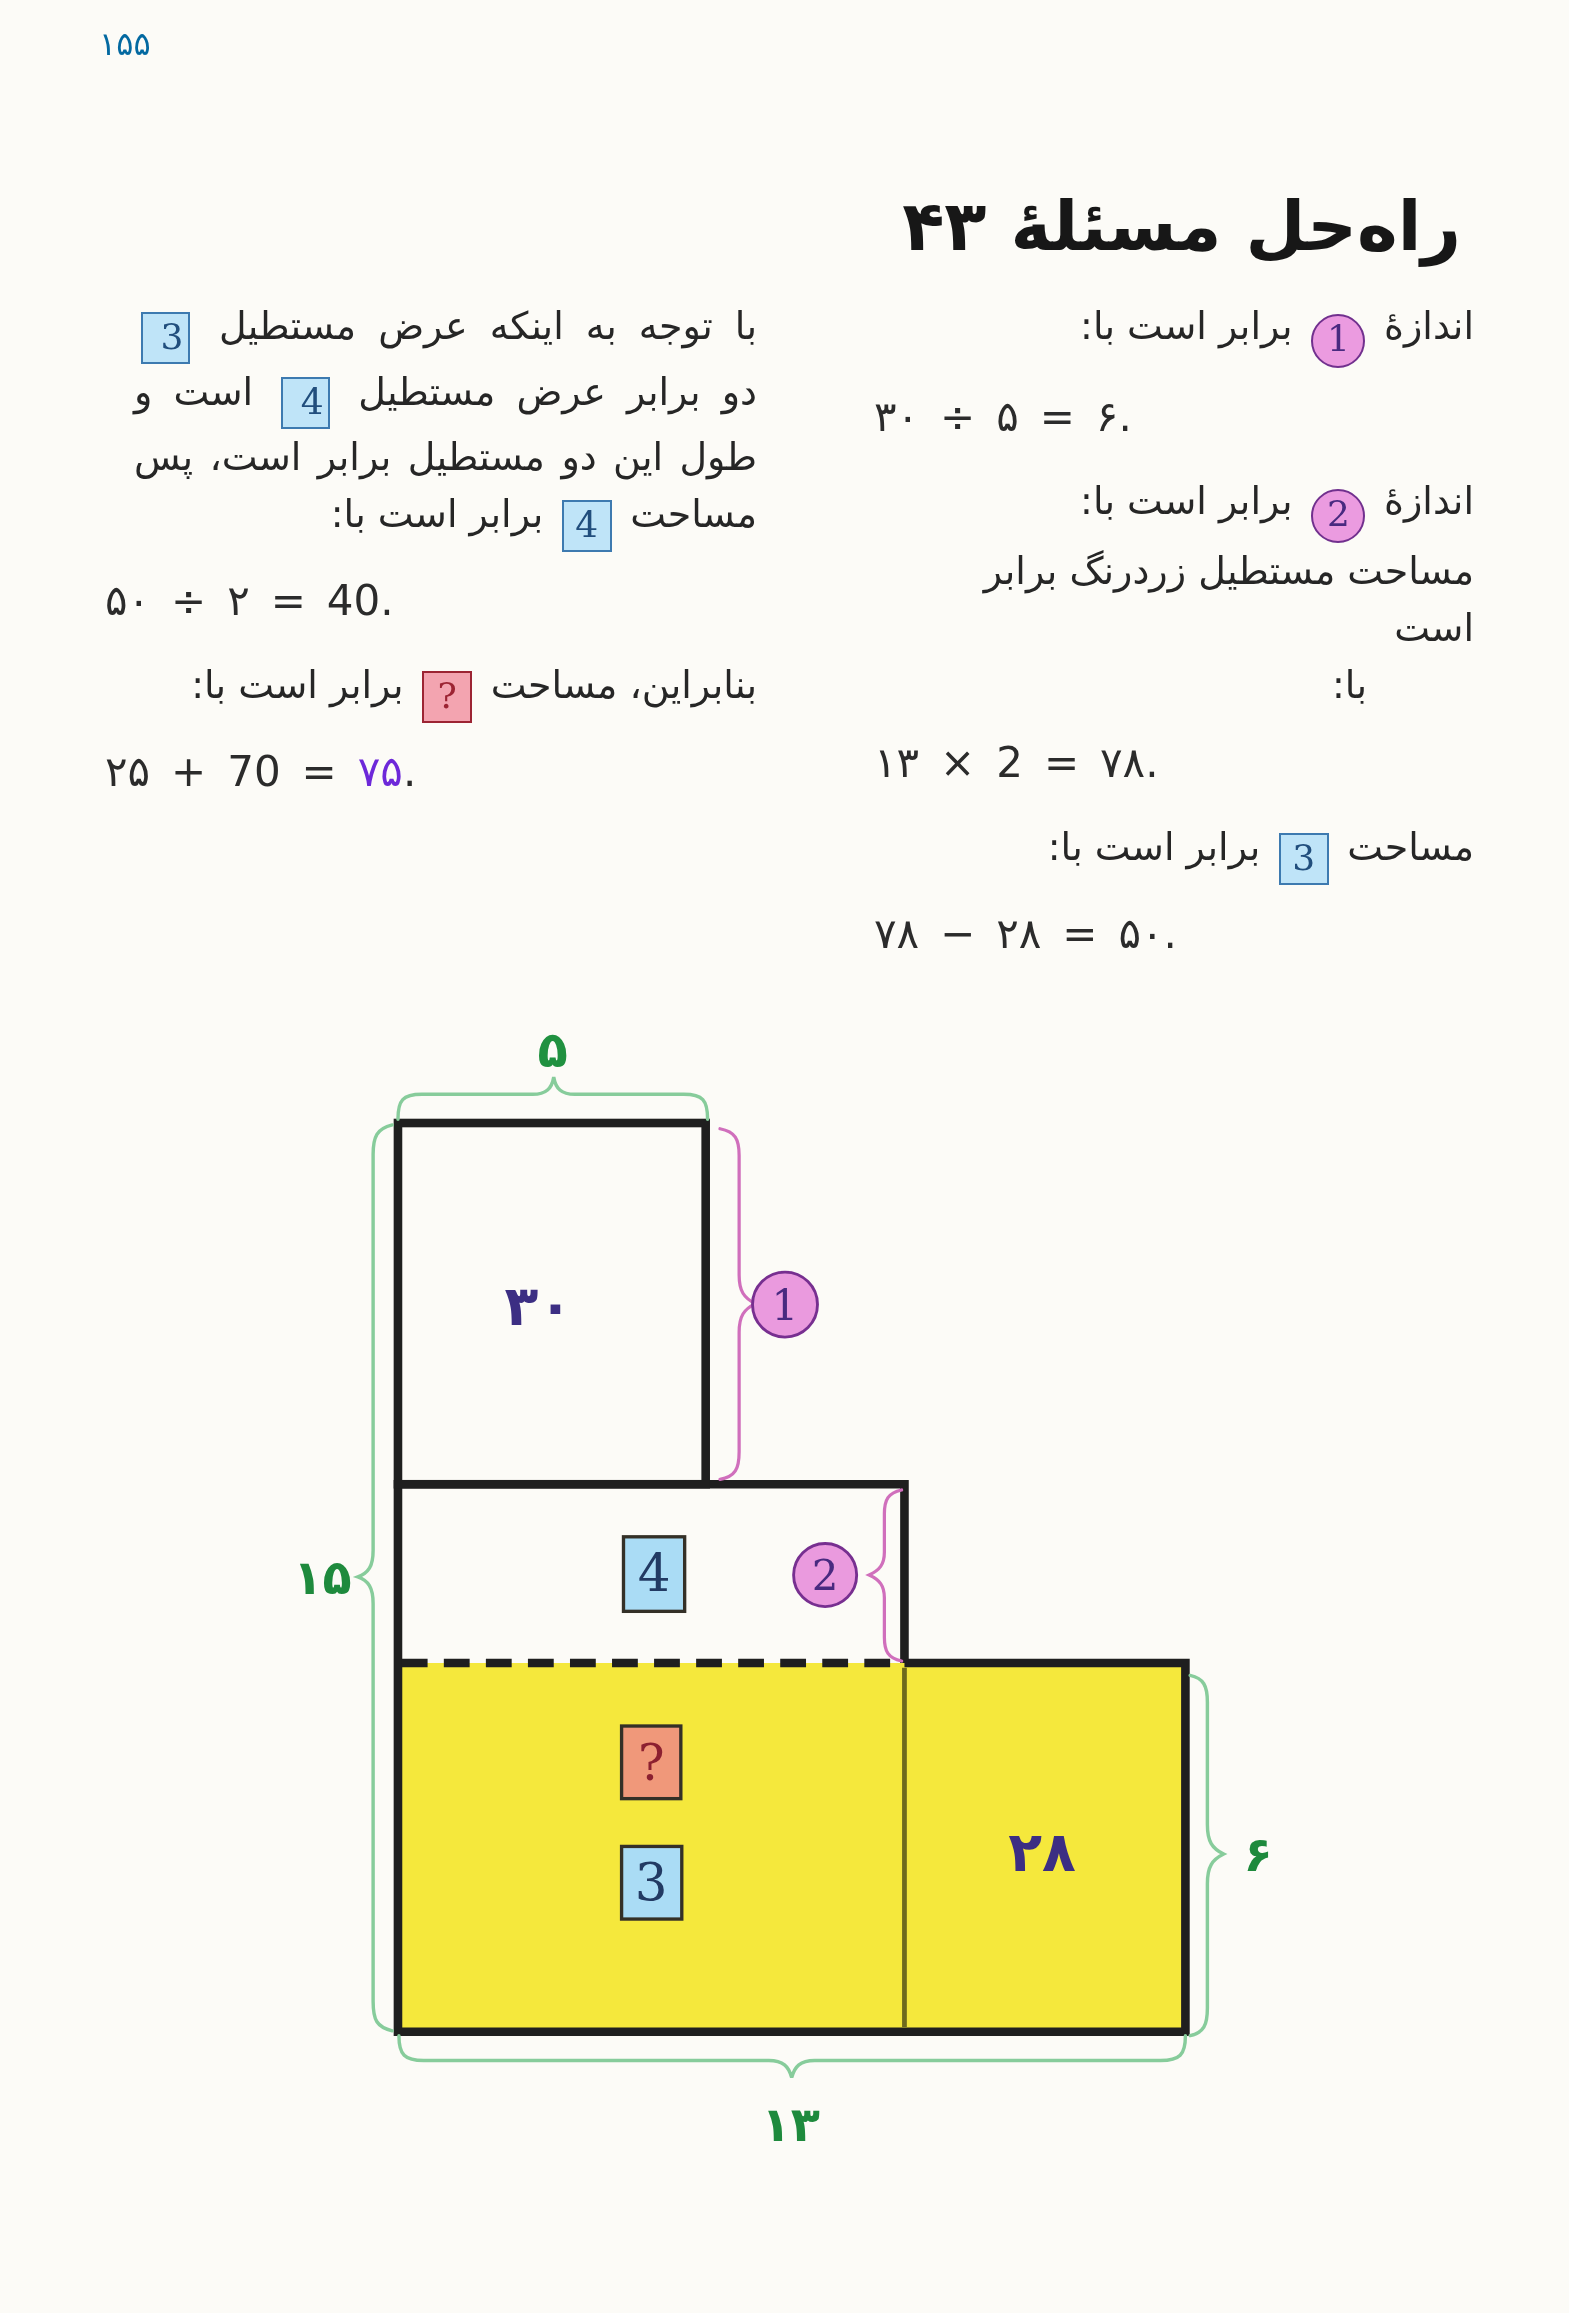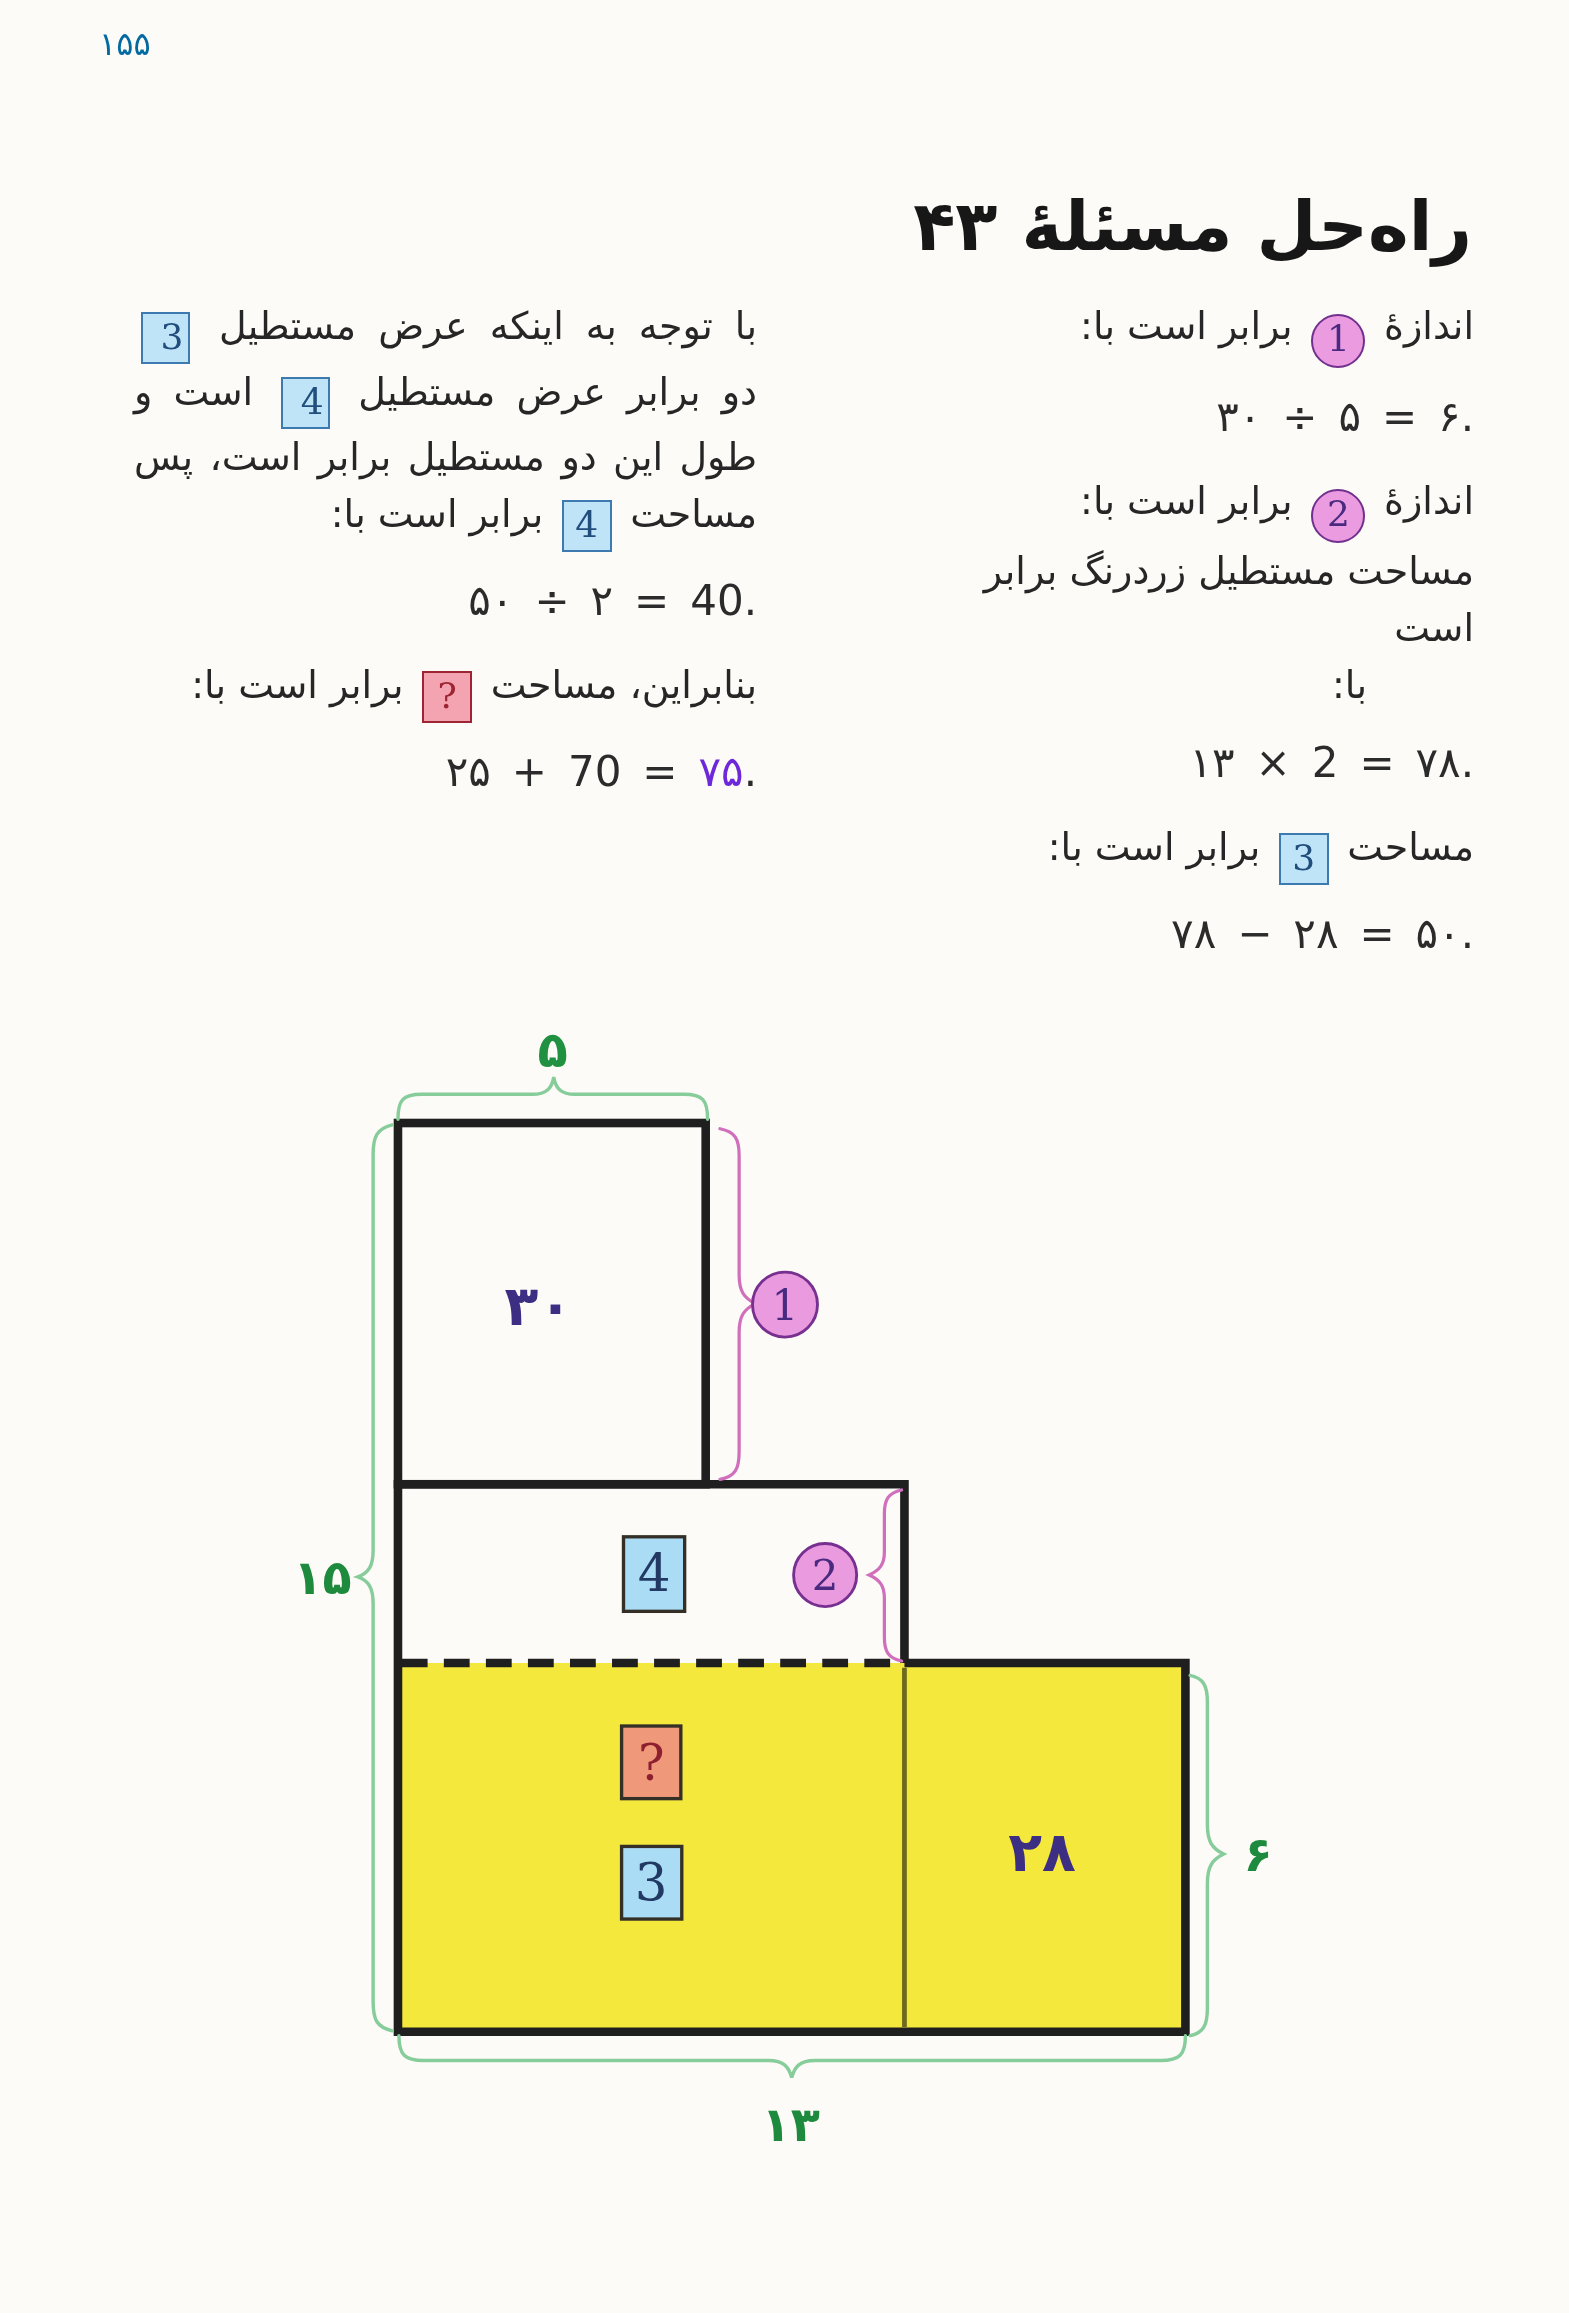--- a/index.html
+++ b/index.html
@@ -7,35 +7,35 @@
     width:1570px;height:2313px;position:relative;
     background:#fcfbf7;
     font-family:"DejaVu Sans",sans-serif;
     color:#262626;overflow:hidden;
   }
   .pagenum{
     position:absolute;left:99px;top:25px;
     font-size:32px;color:#0369a1;direction:rtl;
   }
   .title{
-    position:absolute;right:98px;top:140px;
+    position:absolute;right:109px;top:140px;
     font-size:69px;font-weight:bold;color:#171717;
     direction:rtl;white-space:nowrap;
   }
   .col{
     position:absolute;top:298px;direction:rtl;
     font-size:38px;line-height:57px;color:#262626;
   }
   .col-right{right:96px;width:600px;}
   .col-left{left:105px;width:652px;}
   .t-line{text-align:right;min-height:57px;margin-left:29px;}
   .t-line.justify{text-align:justify;text-align-last:justify;}
   .t-line.indent{padding-left:0;padding-right:107px;}
   .eq{
-    direction:ltr;text-align:right;
+    direction:ltr;text-align:left;
     font-size:42px;line-height:48px;
     margin:25px 0 32.5px;letter-spacing:2.9px;word-spacing:7.6px;
     color:#2b2b2b;
   }
   .eq .red{color:#6d28d9;}
   .numbox{
     display:inline-block;min-width:36px;height:48px;line-height:46px;
     text-align:center;border:2.9px solid #3d7ab0;background:#bfe4f8;
     color:#214e7d;font-family:"DejaVu Serif",serif;font-size:36px;
     vertical-align:-9.6px;padding:0 4.8px;margin:0 6.7px;

